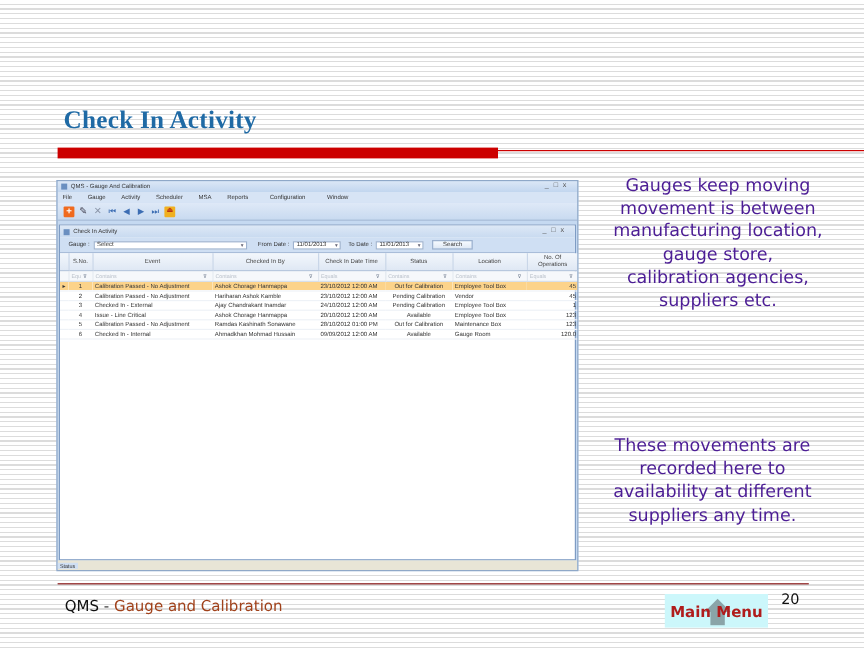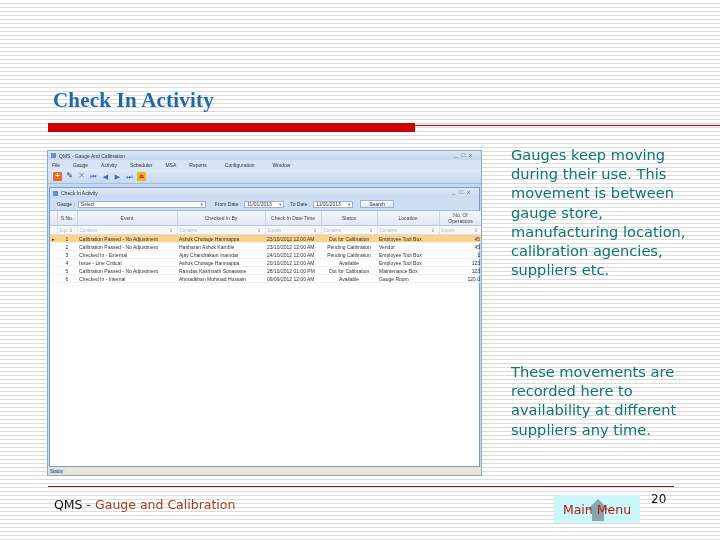--- a/index.html
+++ b/index.html
@@ -44,33 +44,33 @@
   table.grid th { background:linear-gradient(#f3f7fc,#dfe8f4); font-weight:normal; height:12px; border-right:1px solid #c9d6e8; border-bottom:1px solid #b8c8de; color:#444; font-size:5px; }
   table.grid tr.filter td { height:8px; background:#f6f8fb; color:#b8bfc9; border-right:1px solid #e0e6ee; border-bottom:1px solid #d7dfea; font-size:4.5px; }
   table.grid tr.filter td .fi { float:right; color:#7a8699; margin-right:2px; }
   table.grid td { height:7px; padding:0 2px; white-space:nowrap; overflow:hidden; border-bottom:1px solid #eef2f7; font-size:5px; }
   table.grid tr.sel td { background:#fcd38a; }
   td.c, th.c { text-align:center; }
   td.r { text-align:right; }
   .status-bar { position:absolute; left:0; right:0; bottom:0; height:8px; background:#e8e5d6; display:flex; align-items:center; }
   .status-bar span { background:#cfdff3; padding:0 2px; font-size:4.5px; }
 
-  .desc { position:absolute; left:511px; font-family:"DejaVu Sans", sans-serif; font-size:14.6px; line-height:19.2px; color:#0f766e; }
+  .desc { position:absolute; left:511px; font-family:"DejaVu Sans", sans-serif; font-size:14.6px; line-height:19.2px; color:#4c1d95;text-align:center; }
   .desc1 { top:145px; }
   .desc2 { top:318px;margin-top:44px; }
 
   .footer-line { position:absolute; left:48px; top:486px; width:626px; height:1px; background:#8b1a1a; }
   .footer-left { position:absolute; left:54px; top:497px; font-family:"DejaVu Sans", sans-serif; font-size:12.5px; }
   .footer-left .qms { color:#111; }
   .footer-left .dash { color:#333; }
   .footer-left .sub { color:#a0411a;text-align:center; }
   .main-menu { position:absolute; left:554px; top:495px; width:86px; height:28px; background:#ccf7fb; display:flex; align-items:center; justify-content:center; }
   .main-menu .house-roof { position:absolute; left:33px; top:4px; width:0; height:0; border-left:11px solid transparent; border-right:11px solid transparent; border-bottom:11px solid #8aa4a8; }
   .main-menu .house-body { position:absolute; left:38px; top:15px; width:12px; height:11px; background:#8aa4a8; }
-  .main-menu .label { position:relative; font-family:"DejaVu Sans", sans-serif; font-weight:normal; font-size:12.5px; color:#b01c1c; }
+  .main-menu .label { position:relative; font-family:"DejaVu Sans", sans-serif; font-weight:bold; font-size:12.5px; color:#b01c1c; }
   .page-num { position:absolute; left:651px; top:492px; font-family:"DejaVu Sans", sans-serif; font-size:12px; color:#111; }
 </style>
 </head>
 <body>
 
 <div class="slide-title">Check In Activity</div>
 <div class="title-bar-red"></div>
 <div class="title-line-thin"></div>
 
 <div class="app">
@@ -226,24 +226,23 @@
       </tbody>
     </table>
   </div>
   <div class="status-bar">
     <span>Status</span>
   </div>
 </div>
 
 <div class="desc desc1">
   <div>Gauges keep moving</div>
-  <div>during their use. This</div>
   <div>movement is between</div>
+  <div>manufacturing location,</div>
   <div>gauge store,</div>
-  <div>manufacturing location,</div>
   <div>calibration agencies,</div>
   <div>suppliers etc.</div>
 </div>
 <div class="desc desc2">
   <div>These movements are</div>
   <div>recorded here to</div>
   <div>availability at different</div>
   <div>suppliers any time.</div>
 </div>
 

